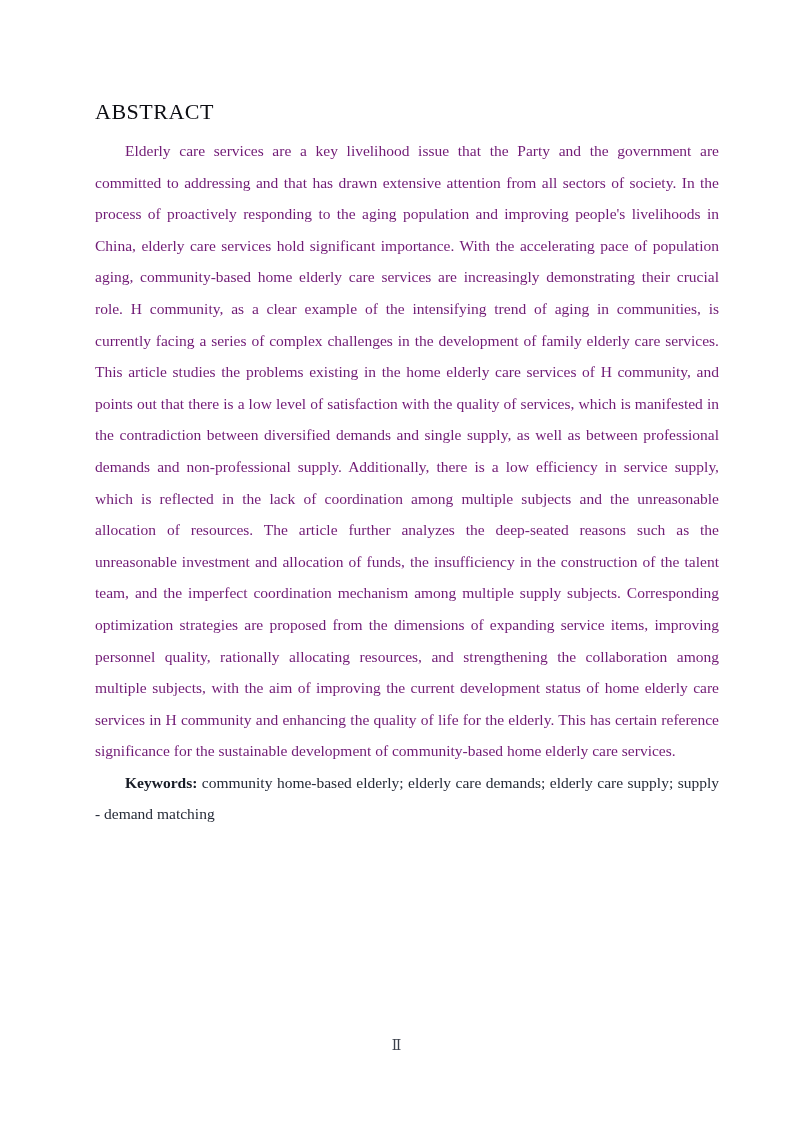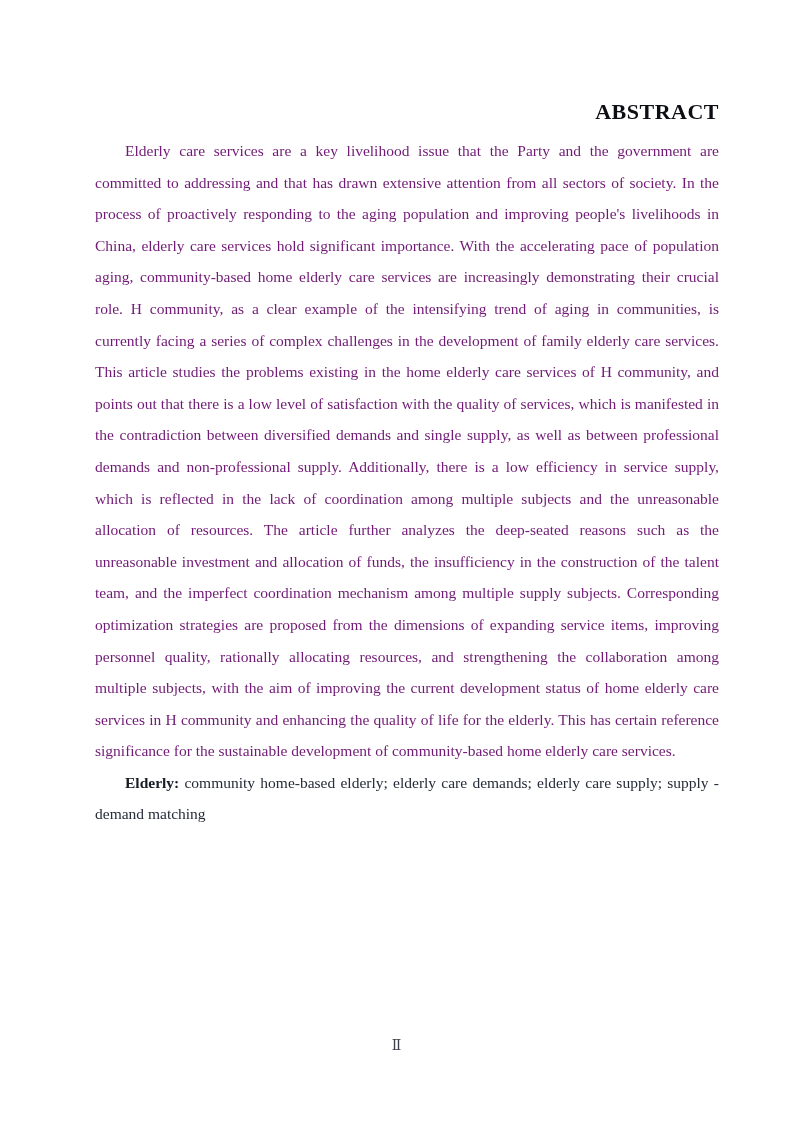--- a/index.html
+++ b/index.html
@@ -13,24 +13,24 @@
     height: 1122px;
     background: #ffffff;
     overflow: hidden;
     font-family: "Liberation Serif", "DejaVu Serif", serif;
   }
   .content {
     padding: 97px 74px 0 95px;
   }
   .doc-title {
     margin: 0;
-    text-align: right;
+    text-align: left;
     font-size: 22px;
     line-height: 30px;
-    font-weight: bold;
+    font-weight: normal;
     letter-spacing: 0.5px;
     color: #0d0e13;
   }
   .abstract-paragraph {
     margin: 8px 0 0 0;
     font-size: 15.5px;
     line-height: 31.6px;
     color: #701a75;
     text-align: justify;
     text-justify: inter-word;
@@ -62,17 +62,17 @@
 </style>
 </head>
 <body>
 
 <div class="page">
   <div class="content">
     <h1 class="doc-title">ABSTRACT</h1>
 
     <p class="abstract-paragraph">Elderly care services are a key livelihood issue that the Party and the government are committed to addressing and that has drawn extensive attention from all sectors of society. In the process of proactively responding to the aging population and improving people's livelihoods in China, elderly care services hold significant importance. With the accelerating pace of population aging, community-based home elderly care services are increasingly demonstrating their crucial role. H community, as a clear example of the intensifying trend of aging in communities, is currently facing a series of complex challenges in the development of family elderly care services. This article studies the problems existing in the home elderly care services of H community, and points out that there is a low level of satisfaction with the quality of services, which is manifested in the contradiction between diversified demands and single supply, as well as between professional demands and non-professional supply. Additionally, there is a low efficiency in service supply, which is reflected in the lack of coordination among multiple subjects and the unreasonable allocation of resources. The article further analyzes the deep-seated reasons such as the unreasonable investment and allocation of funds, the insufficiency in the construction of the talent team, and the imperfect coordination mechanism among multiple supply subjects. Corresponding optimization strategies are proposed from the dimensions of expanding service items, improving personnel quality, rationally allocating resources, and strengthening the collaboration among multiple subjects, with the aim of improving the current development status of home elderly care services in H community and enhancing the quality of life for the elderly. This has certain reference significance for the sustainable development of community-based home elderly care services.</p>
 
-    <p class="keywords-paragraph"><span class="keywords-label">Elderly:</span><span> community home-based elderly; elderly care demands; elderly care supply; supply - demand matching</span></p>
+    <p class="keywords-paragraph"><span class="keywords-label">Keywords:</span><span> community home-based elderly; elderly care demands; elderly care supply; supply - demand matching</span></p>
   </div>
 
   <div class="page-number">Ⅱ</div>
 </div>
 
 </body></html>

